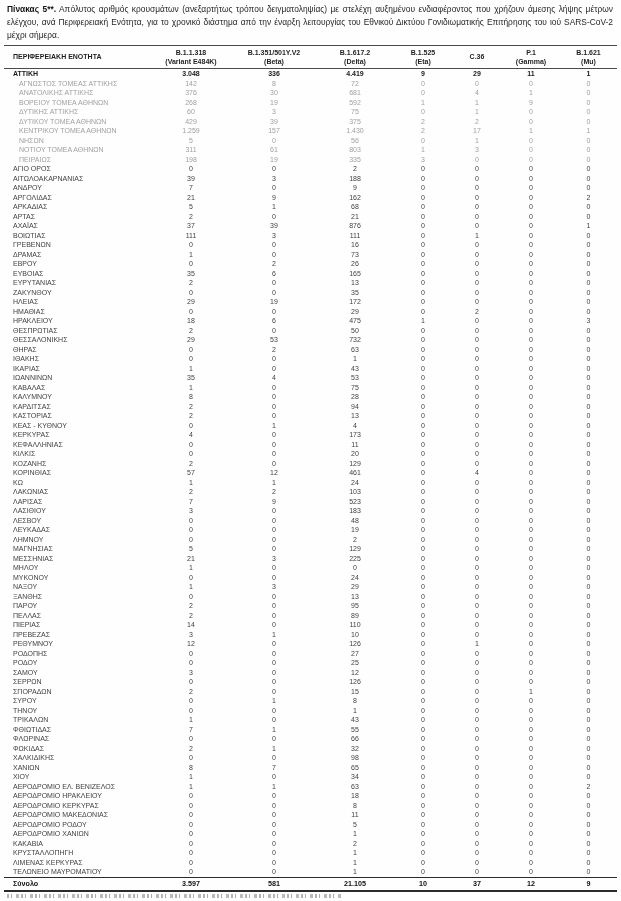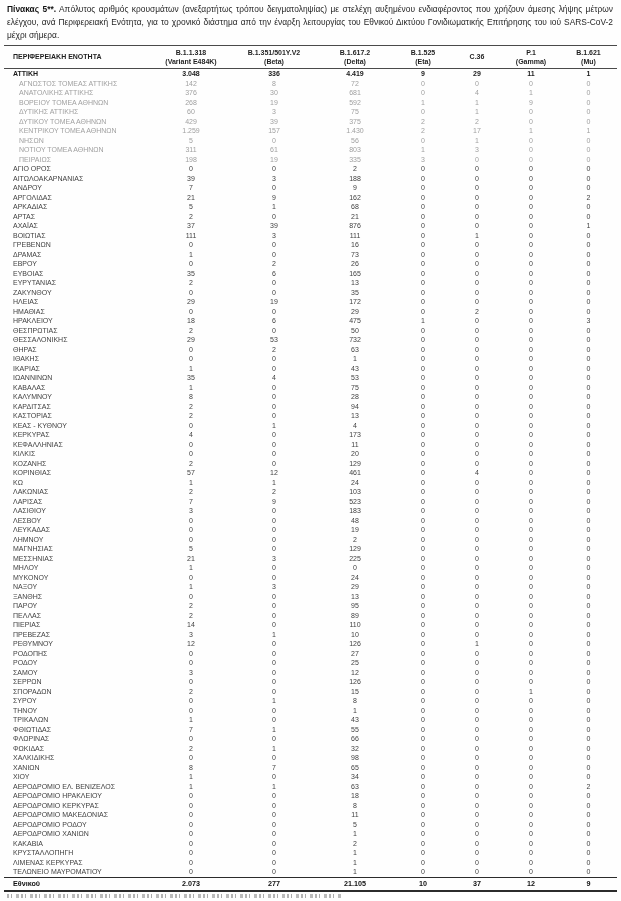--- a/index.html
+++ b/index.html
@@ -958,23 +958,23 @@
           <td>0</td>
           <td>1</td>
           <td>0</td>
           <td>0</td>
           <td>0</td>
           <td>0</td>
         </tr>
       </tbody>
     <tfoot>
       <tr>
-        <td class="name">Εθνικού</td>
-        <td>2.073</td>
-        <td>277</td>
+        <td class="name">Σύνολο</td>
+        <td>3.597</td>
+        <td>581</td>
         <td>21.105</td>
         <td>10</td>
         <td>37</td>
         <td>12</td>
         <td>9</td>
       </tr>
     </tfoot>
   </table>
 
   <div class="clipped-footnote"></div>

